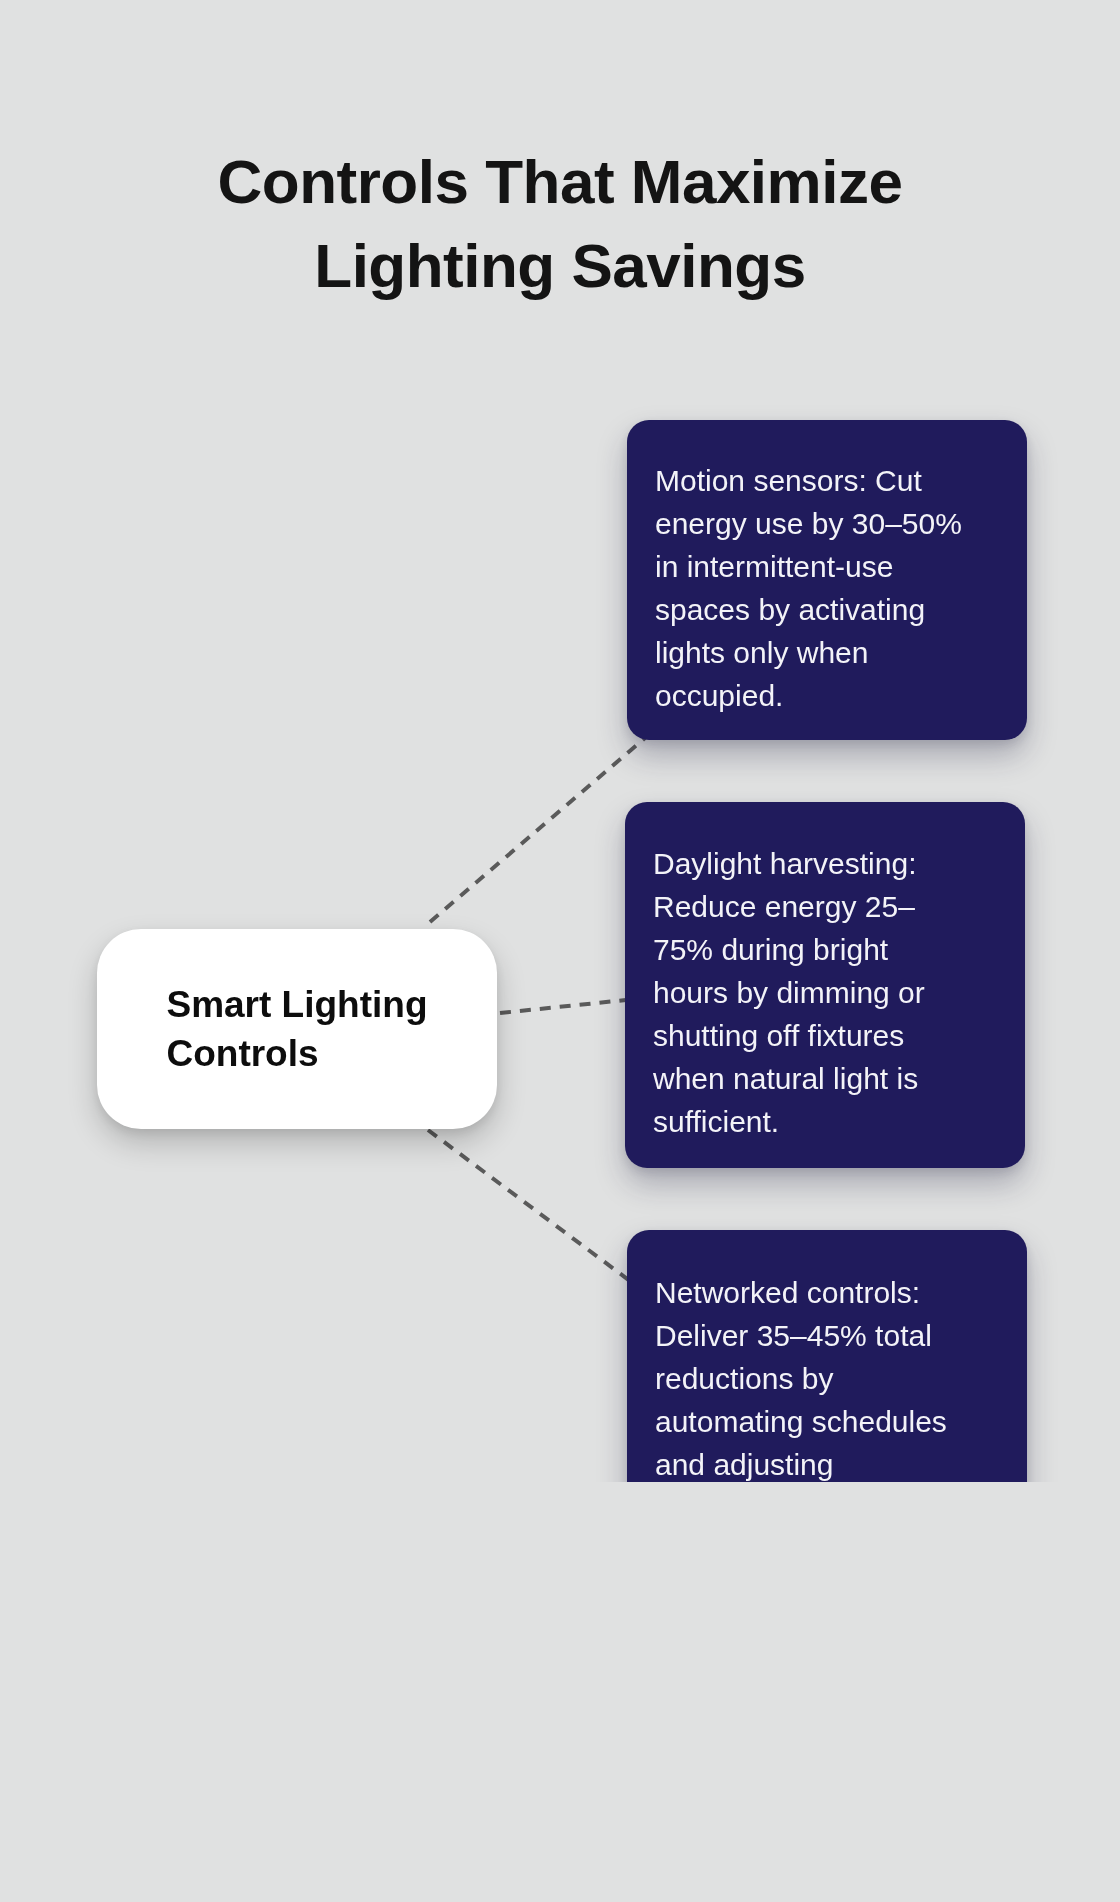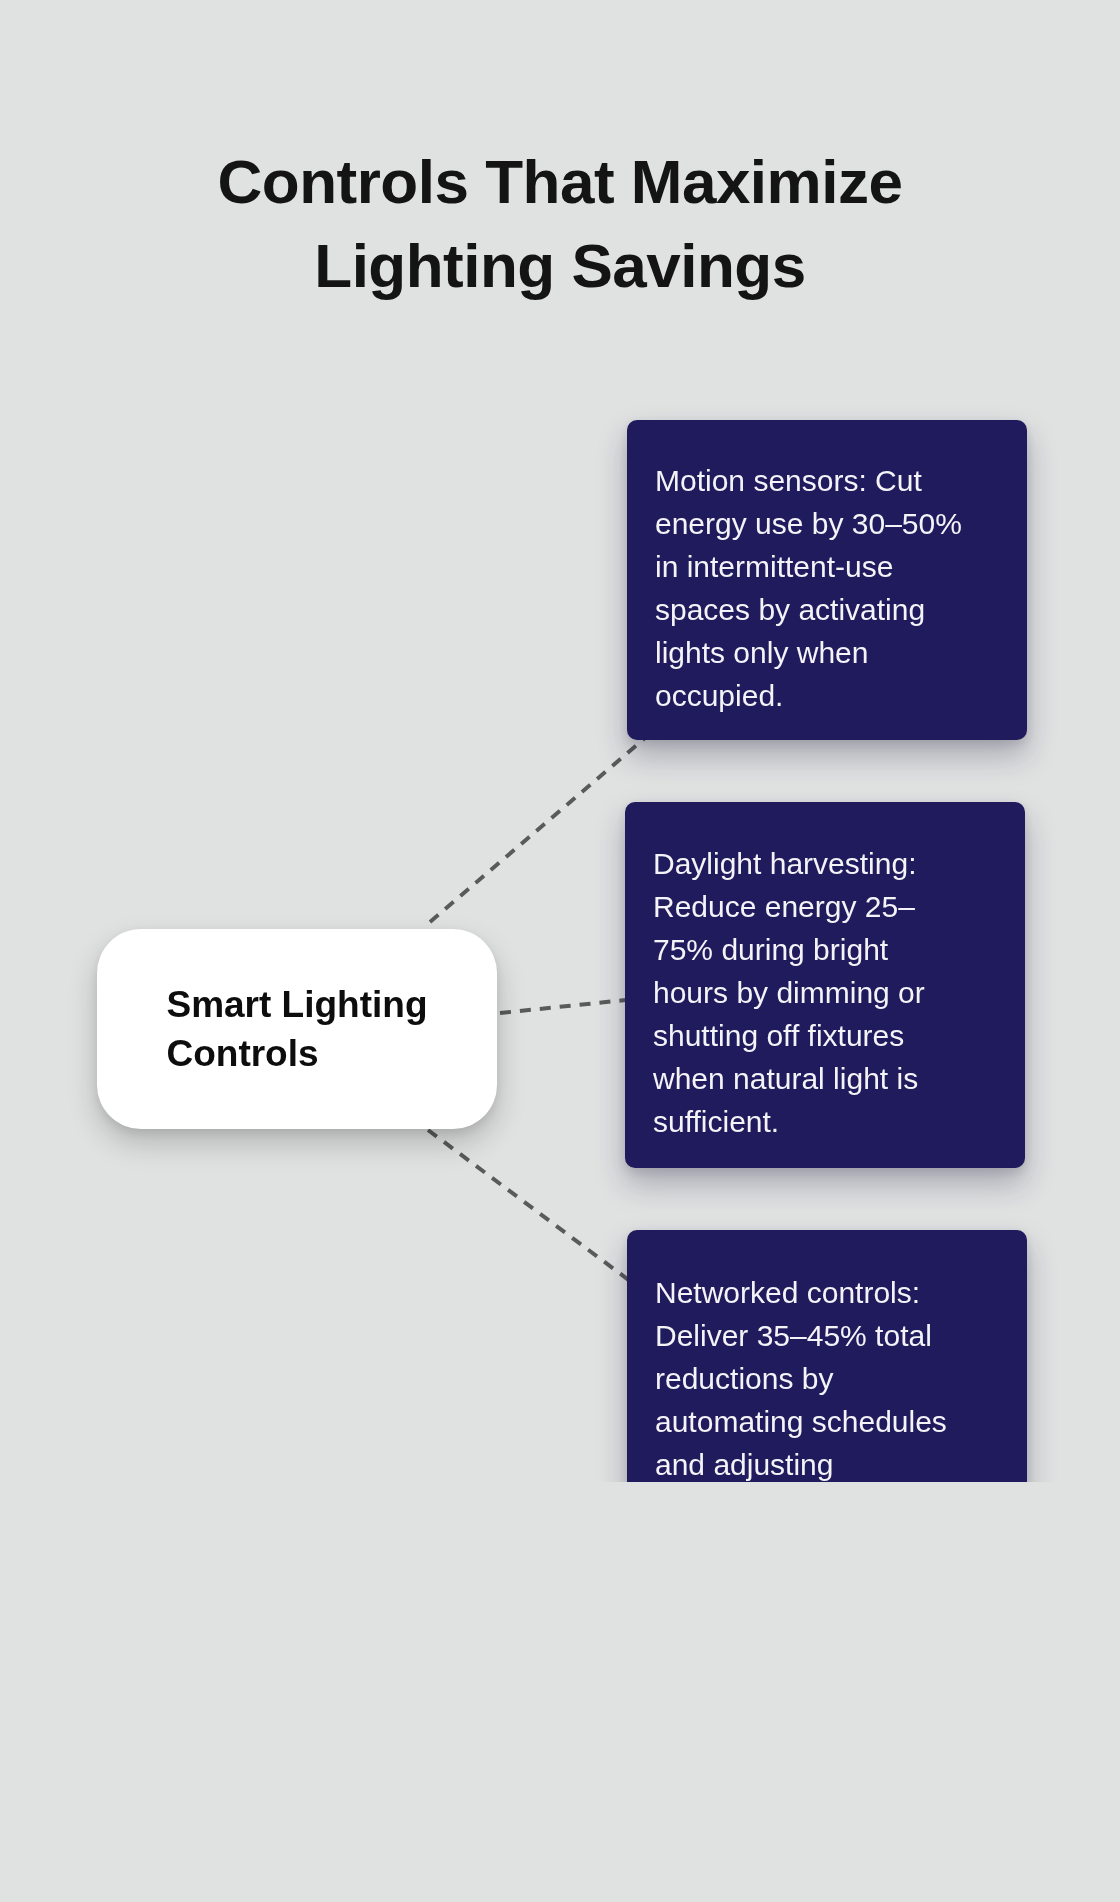--- a/index.html
+++ b/index.html
@@ -48,21 +48,21 @@
   .node-label{
     font-size:37px;font-weight:700;line-height:49px;
     color:var(--node_text,#0d0d0d);
     text-align:left;
     white-space:pre-line;
   }
   .card{
     position:absolute;
     width:400px;
     background:var(--navy,#201b5c);
-    border-radius:10px;
+    border-radius:22px;
     box-shadow:0 16px 30px rgba(30,30,60,0.28), 0 4px 10px rgba(30,30,60,0.12);
     display:flex;align-items:center;
     padding:43px 26px 28px 28px;
   }
   .card-text{
     font-size:30px;line-height:43px;
     color:var(--card_text,#f3f3f8);
     white-space:pre-line;
   }
   .card-1{left:627px;top:420px;height:320px;}

